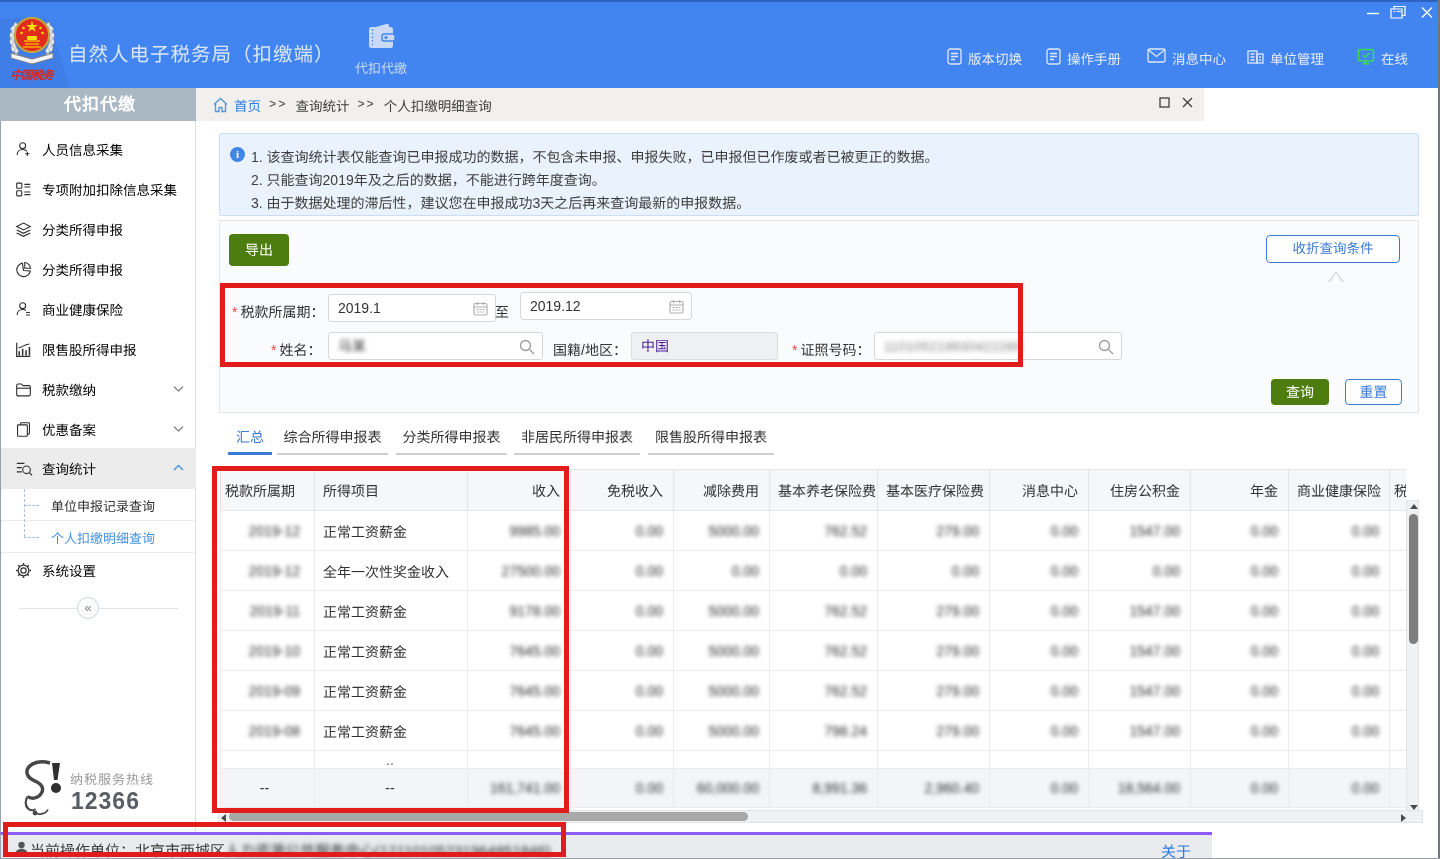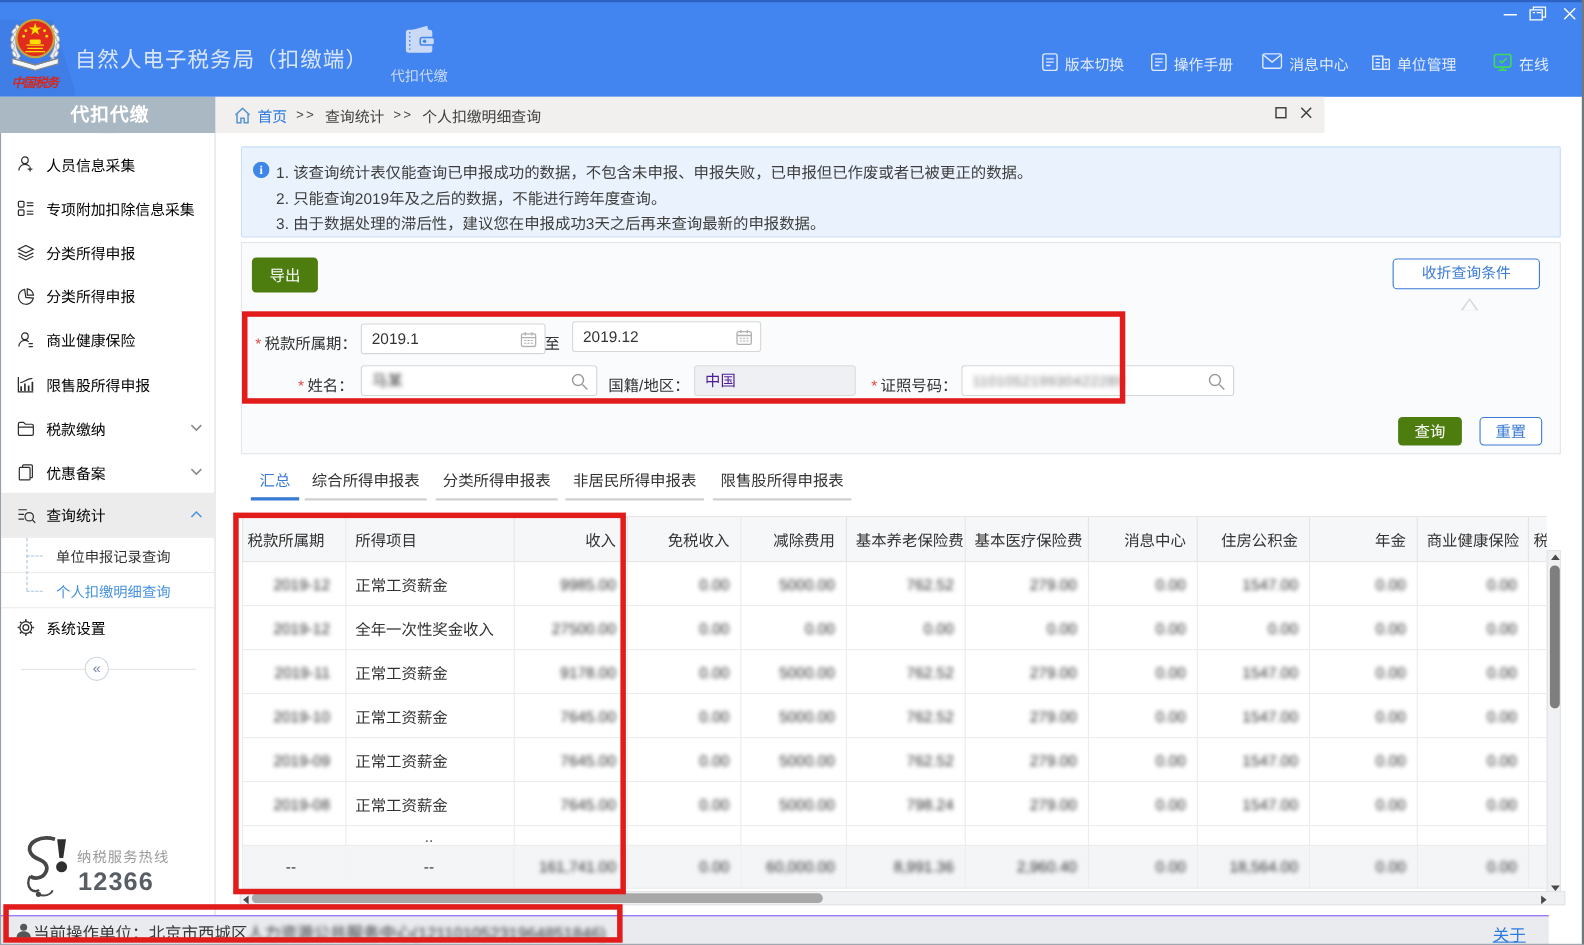--- a/index.html
+++ b/index.html
@@ -39,21 +39,21 @@
   .srow.act .t { color:#4793e0; }
   .dashv { position:absolute; left:23px; top:0; width:1px; border-left:1px dashed #a9c3de; }
   .dashh { position:absolute; left:23px; width:15px; border-top:1px dashed #a9c3de; }
   #collapse { position:absolute; left:0; top:476px; width:195px; height:22px; }
   #collapse .line { position:absolute; left:18px; right:18px; top:11px; border-top:1px solid #e3e3e3; }
   #collapse .circ { position:absolute; left:76px; top:0; width:22px; height:22px; border:1px solid #ccd4dc; border-radius:50%; background:#fff; color:#7186a0; font-size:13px; text-align:center; line-height:20px; }
   #hotline { position:absolute; left:0; top:640px; width:195px; height:70px; }
   #hotline .txt1 { position:absolute; left:69px; top:8px; font-size:13px; color:#9a9a9a; letter-spacing:1px; }
   #hotline .txt2 { position:absolute; left:70px; top:27px; font-size:23px; font-weight:bold; color:#585e64; letter-spacing:1px; }
   
-  #botbar { position:absolute; left:0; top:832px; width:1408px; height:27px; background:#e9ebef; border-top:1px solid #8b5cf6; border-left:1px solid #98a0ab;}
+  #botbar { position:absolute; left:0; top:832px; width:1212px; height:27px; background:#e9ebef; border-top:3px solid #8b5cf6; border-left:1px solid #98a0ab;}
   #botbar .txt { position:absolute; left:29px; top:4px; font-size:15px; color:#3a3a3a; white-space:nowrap; }
   #botbar .about { position:absolute; right:21px; top:5px; font-size:15px; color:#2c7be0; text-decoration:underline; }
   .blur { filter:blur(2.1px); color:#2e2e2e; }
   .blur2 { filter:blur(2.4px); color:#787878; }
   
   #rborder { position:absolute; right:0; top:0; width:2px; height:859px; background:#72777e; }
   #bborder { position:absolute; left:0; bottom:0; width:1440px; height:1px; background:#9aa0a8; }
 </style>
 </head>
 <body>

